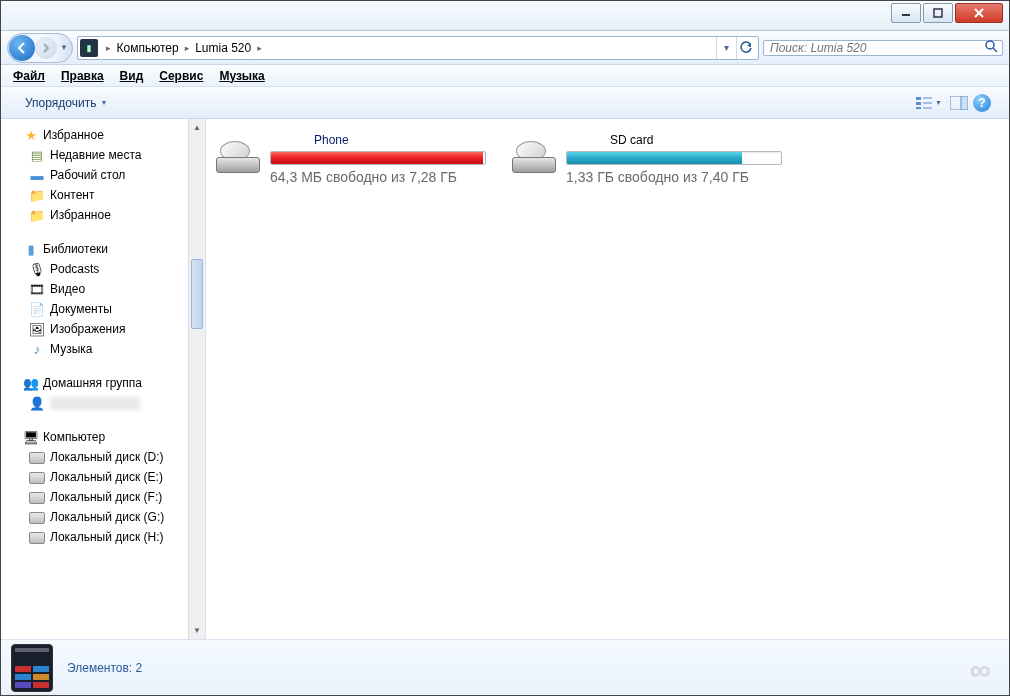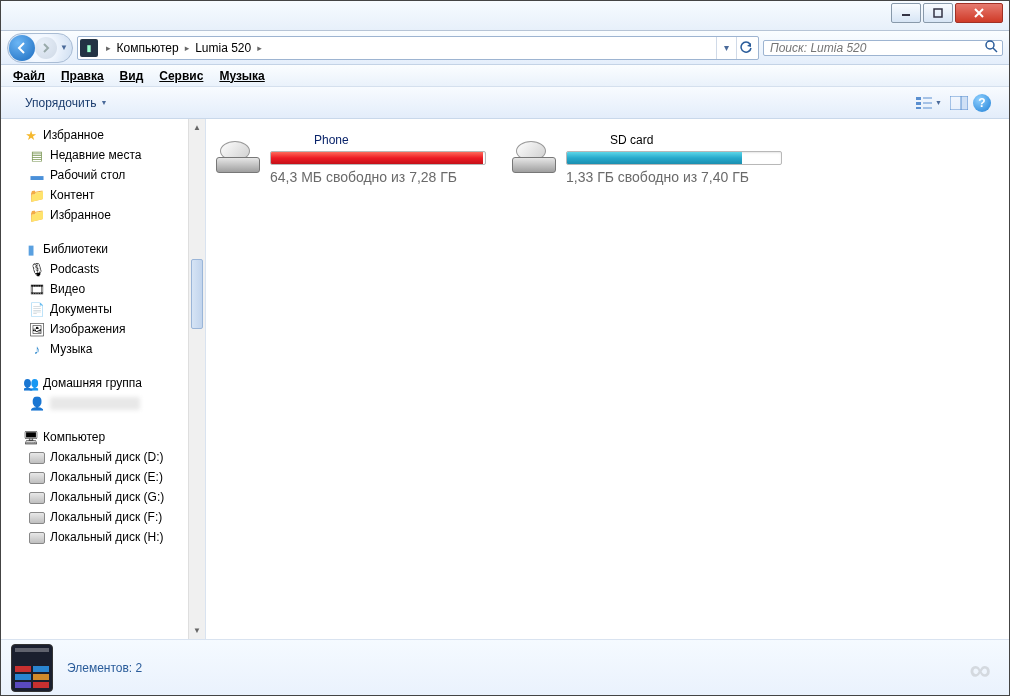--- a/index.html
+++ b/index.html
@@ -273,27 +273,27 @@
       <div class="tree-item">
             <span class="ico">
               <span class="drive"></span>
             </span>
             <span>Локальный диск (E:)</span>
           </div>
       <div class="tree-item">
             <span class="ico">
               <span class="drive"></span>
             </span>
+            <span>Локальный диск (F:)</span>
+          </div>
+      <div class="tree-item">
+            <span class="ico">
+              <span class="drive"></span>
+            </span>
             <span>Локальный диск (G:)</span>
-          </div>
-      <div class="tree-item">
-            <span class="ico">
-              <span class="drive"></span>
-            </span>
-            <span>Локальный диск (F:)</span>
           </div>
       <div class="tree-item">
             <span class="ico">
               <span class="drive"></span>
             </span>
             <span>Локальный диск (H:)</span>
           </div>
     </div>
     </div>
     <div class="nav-scrollbar">

